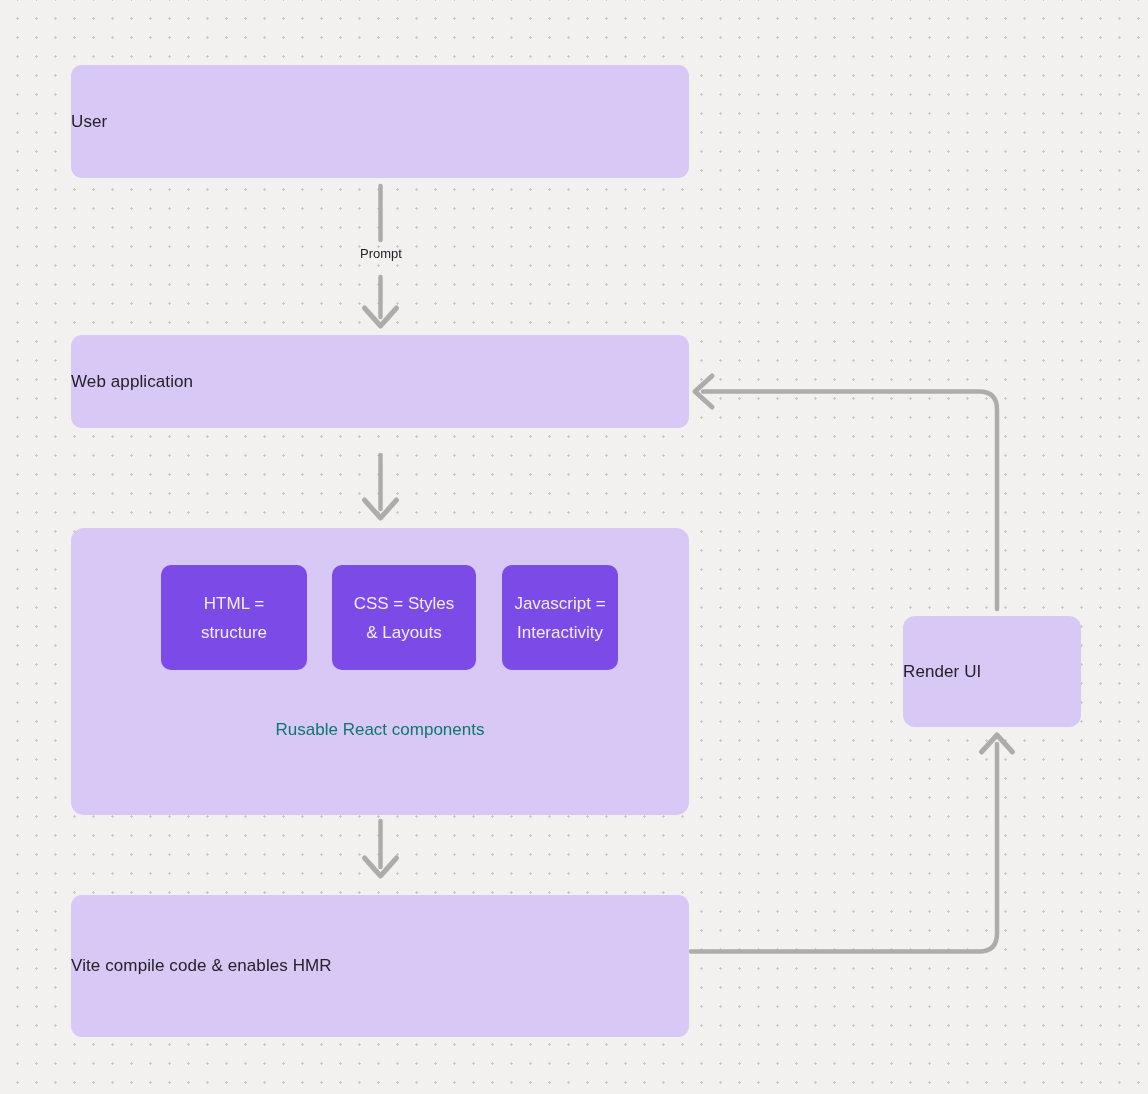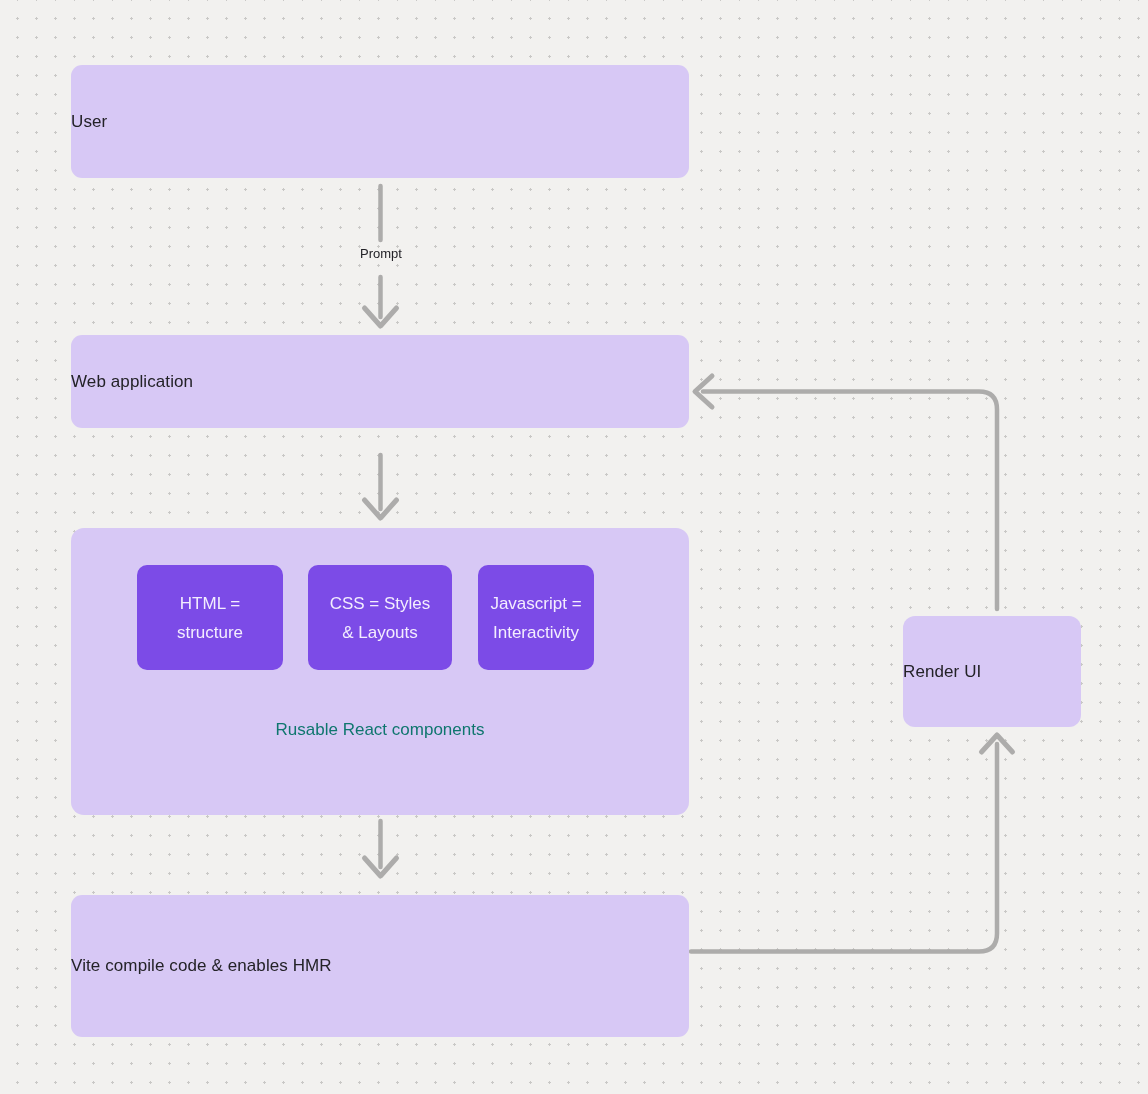--- a/index.html
+++ b/index.html
@@ -65,20 +65,21 @@
   }
   .chip {
     position: absolute;
     top: 37px;
     height: 105px;
     background: #7c4be7;
     border-radius: 10px;
     display: flex;
     align-items: center;
     justify-content: center;
+    margin-left: 24px;
   }
   .chip-1 { left: 66px;  width: 146px; }
   .chip-2 { left: 237px; width: 144px; }
   .chip-3 { left: 407px; width: 116px; }
   .chip-label {
     color: #f3edfe;
     font-size: 17px;
     font-weight: 500;
     line-height: 29px;
     text-align: center;

